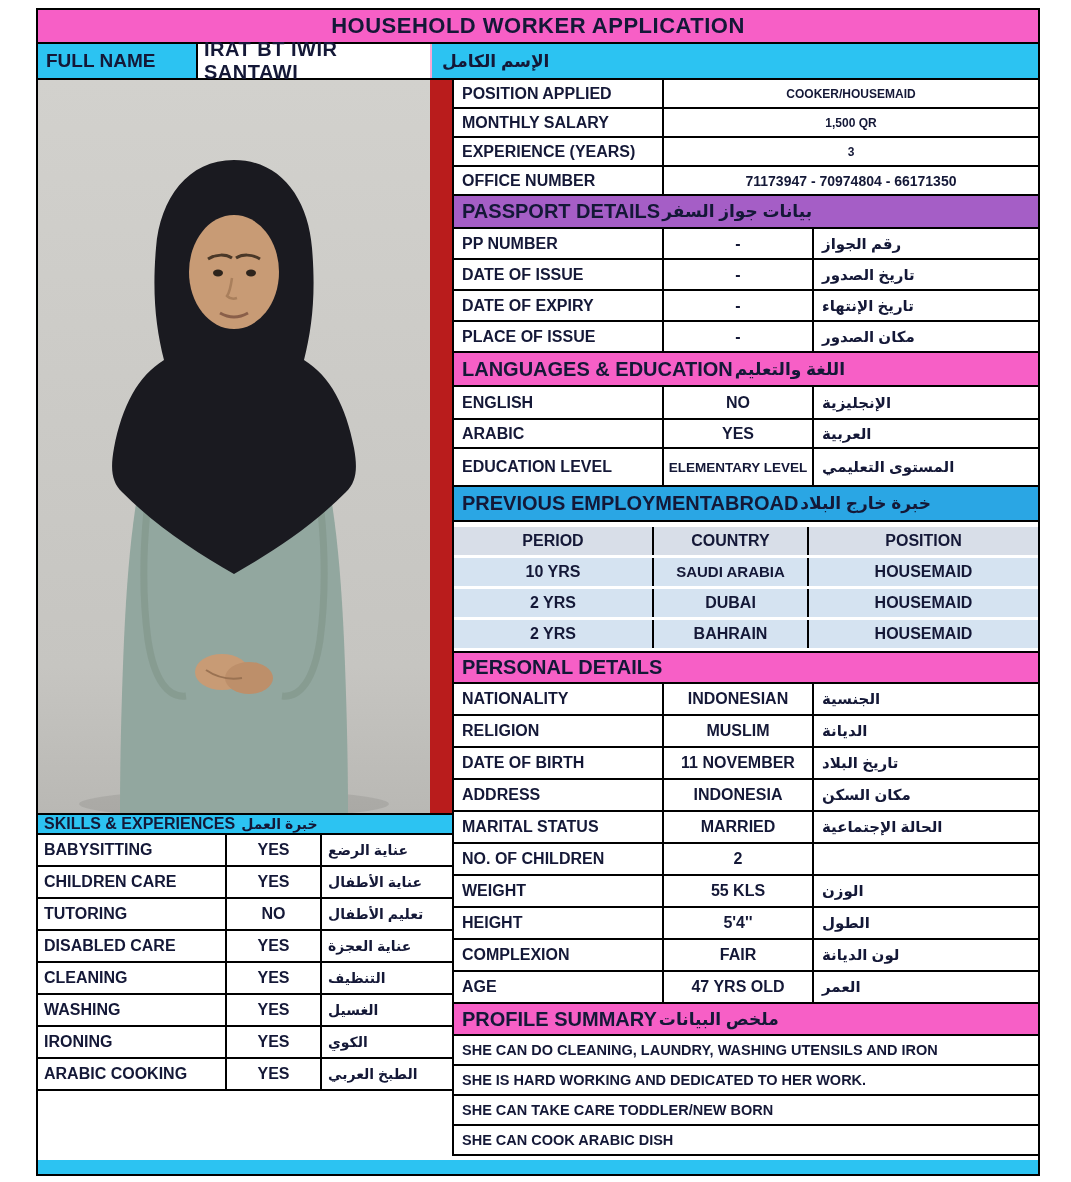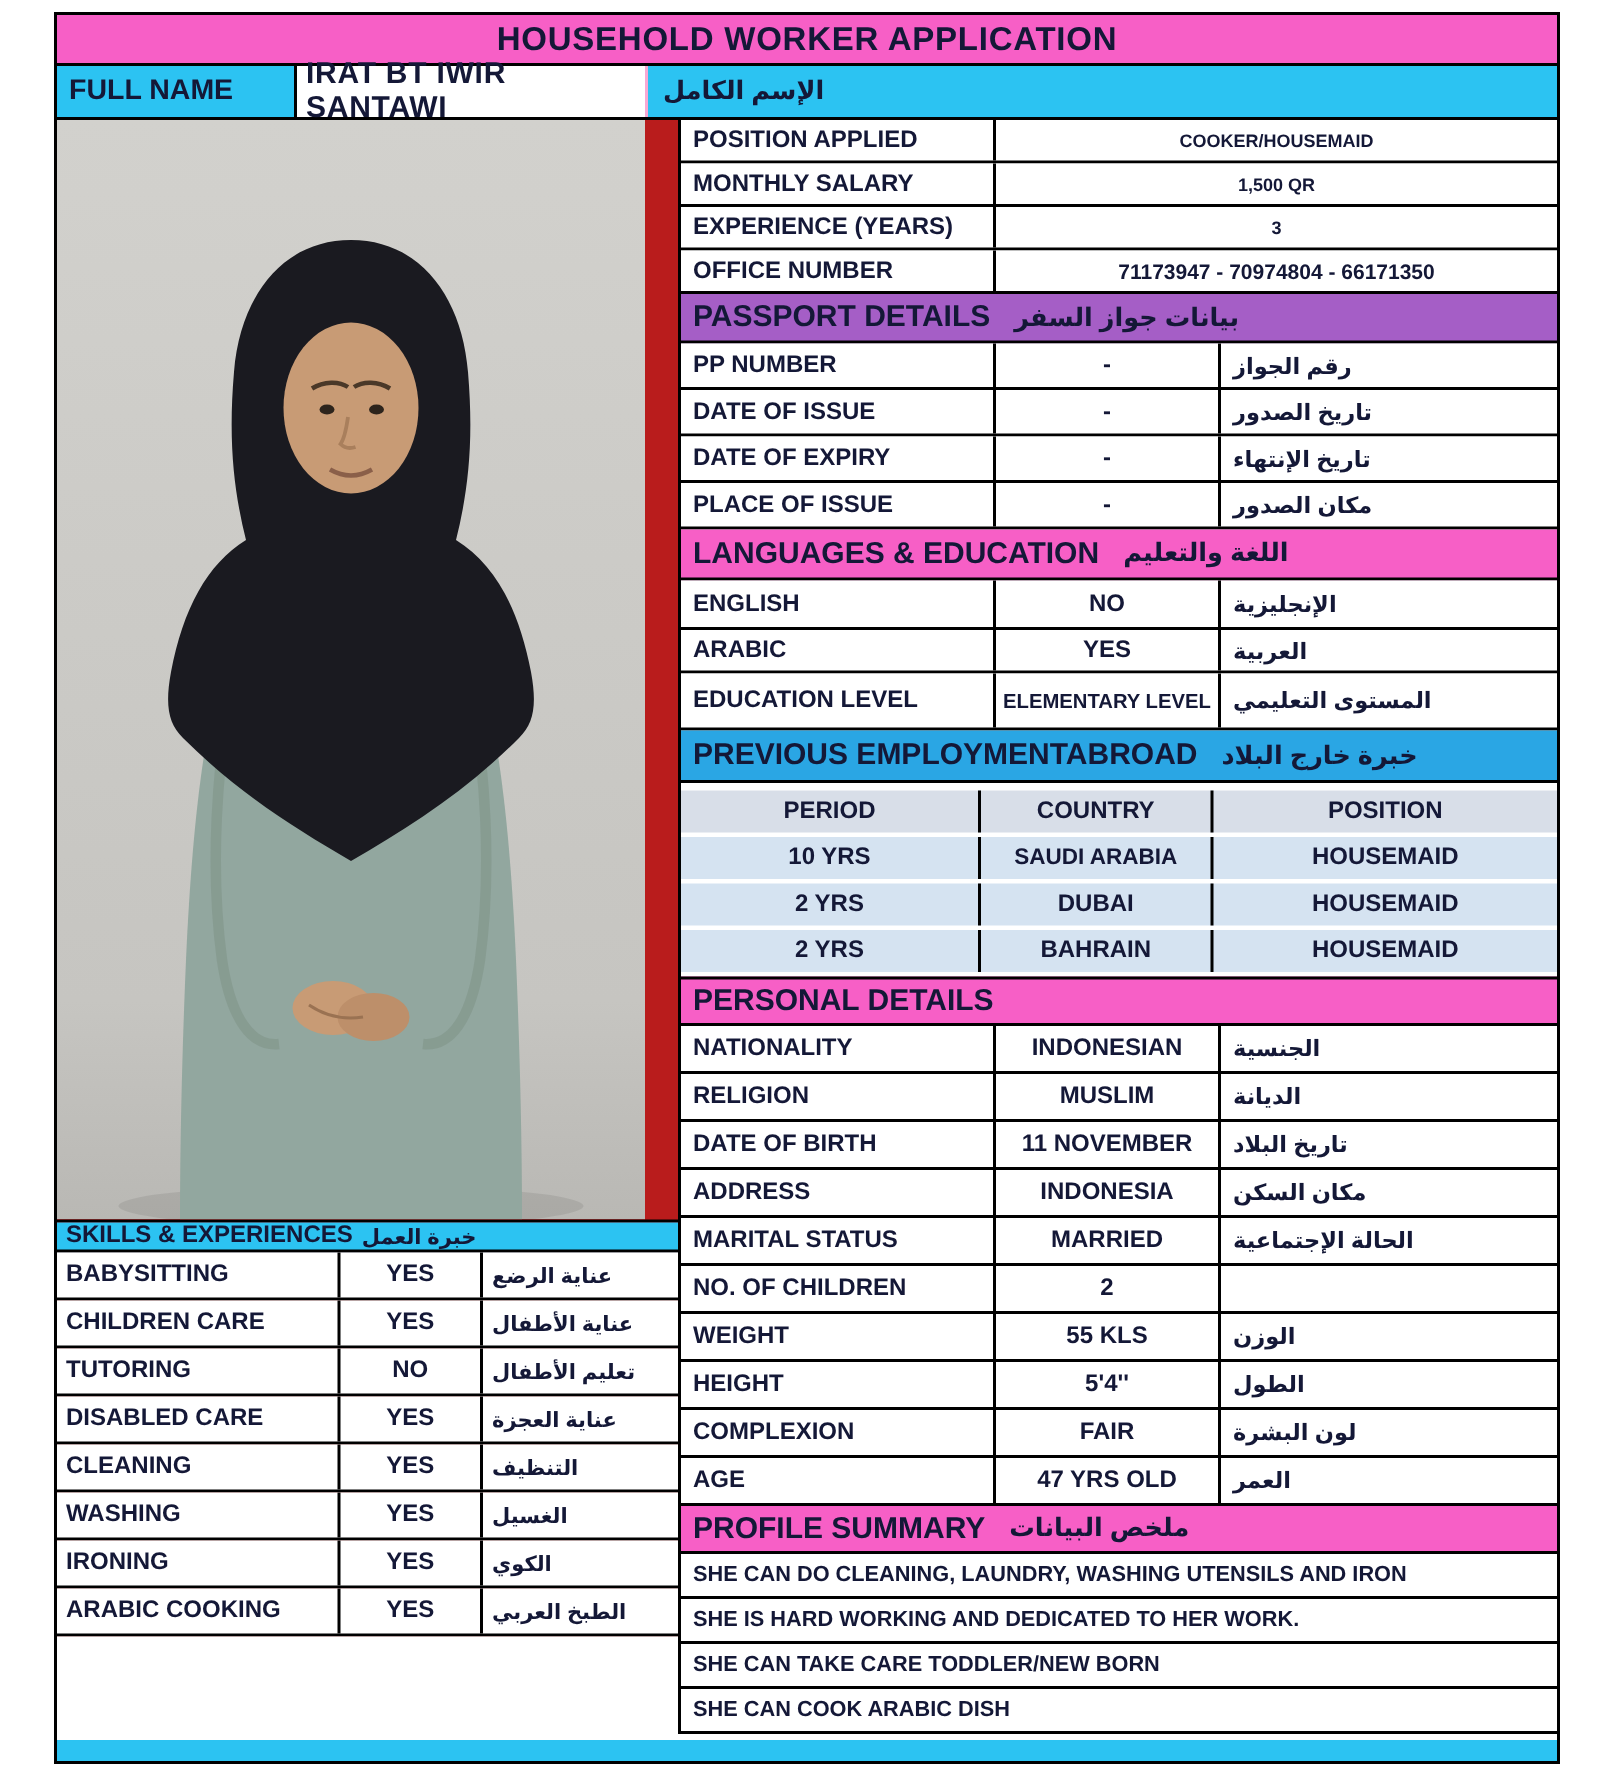--- a/index.html
+++ b/index.html
@@ -20,21 +20,21 @@
   .nvalue { width: 234px; font-weight: bold; font-size: 20px; letter-spacing: .5px; display: flex; align-items: center; padding: 0 6px; border-right: 2px solid #f9a8d4; background:#fff; }
   .narabic { flex: 1; background: #2cc3f2; display: flex; align-items: center; justify-content: flex-end; padding: 0 10px; font-weight: bold; font-size: 17px; direction: rtl; }
 
   .bodyrow { display: flex; }
   .leftcol { width: 416px; border-right: 2px solid #000; display: flex; flex-direction: column; background:#b91c1c; }
   .photo { height: 735px; border-bottom: 2px solid #000; overflow: hidden; }
   .photo svg { display: block; }
 
   .rightcol { flex: 1; display: flex; flex-direction: column; background:#fff; }
 
-  .bar { display: flex; align-items: center; gap: 16px; padding: 0 8px; font-weight: bold; font-size: 20px; border-bottom: 2px solid #000; }
+  .bar { display: flex; align-items: center; gap: 2px; padding: 0 8px; font-weight: bold; font-size: 20px; border-bottom: 2px solid #000; }
   .bar .bar-ar { font-size: 17px; direction: rtl; font-weight: bold; }
   .bar.pink { background: #f75fc6; }
   .bar.purple { background: #a55ec6; }
   .bar.blue { background: #2aa6e4; }
   .bar.cyan { background: #2cc3f2; font-size: 16px; gap: 6px; padding: 0 6px; }
   .bar.cyan .bar-ar { font-size: 14px; }
   .bt { border-top: 2px solid #000; }
 
   .row { display: flex; border-bottom: 2px solid #000; font-weight: bold; background:#fff; }
   .row .label { width: 210px; padding: 0 8px; display: flex; align-items: center; font-size: 16px; border-right: 2px solid #000; }
@@ -303,21 +303,21 @@
           <div class="arabic">الوزن</div>
         </div>
         <div class="row h32">
           <div class="label">HEIGHT</div>
           <div class="mid">5'4''</div>
           <div class="arabic">الطول</div>
         </div>
         <div class="row h32">
           <div class="label">COMPLEXION</div>
           <div class="mid">FAIR</div>
-          <div class="arabic">لون البشرة</div>
+          <div class="arabic">لون الديانة</div>
         </div>
         <div class="row h32">
           <div class="label">AGE</div>
           <div class="mid">47 YRS OLD</div>
           <div class="arabic">العمر</div>
         </div>
 
         <div class="bar pink h32">
           <span>PROFILE SUMMARY</span>
           <span class="bar-ar">ملخص البيانات</span>

